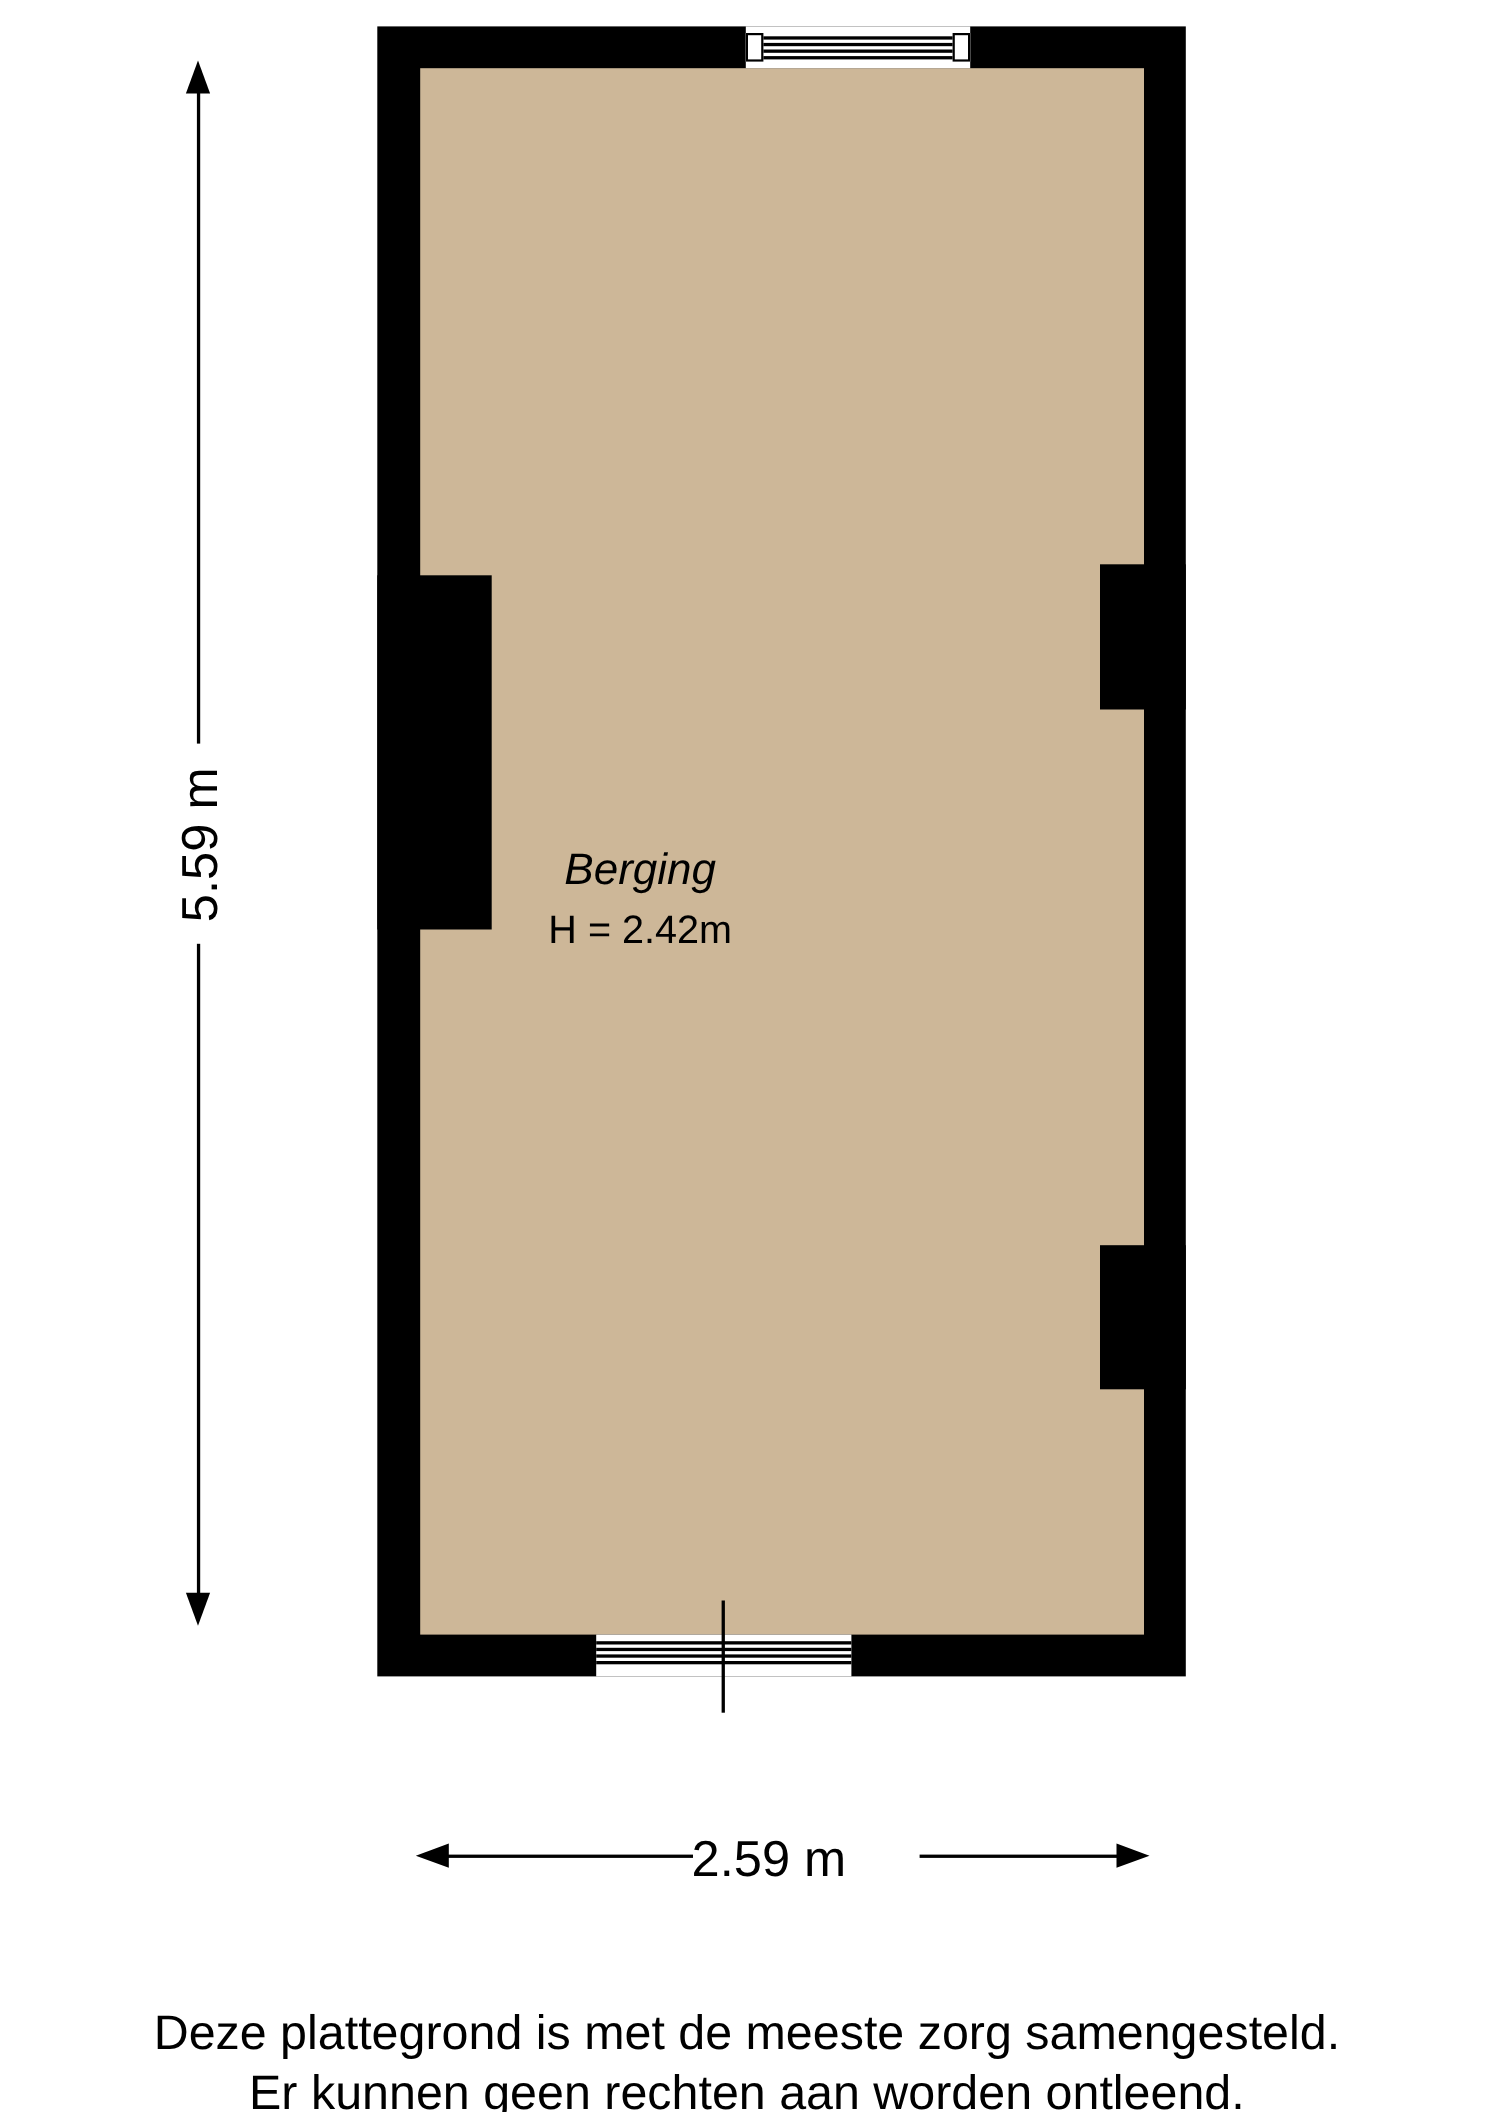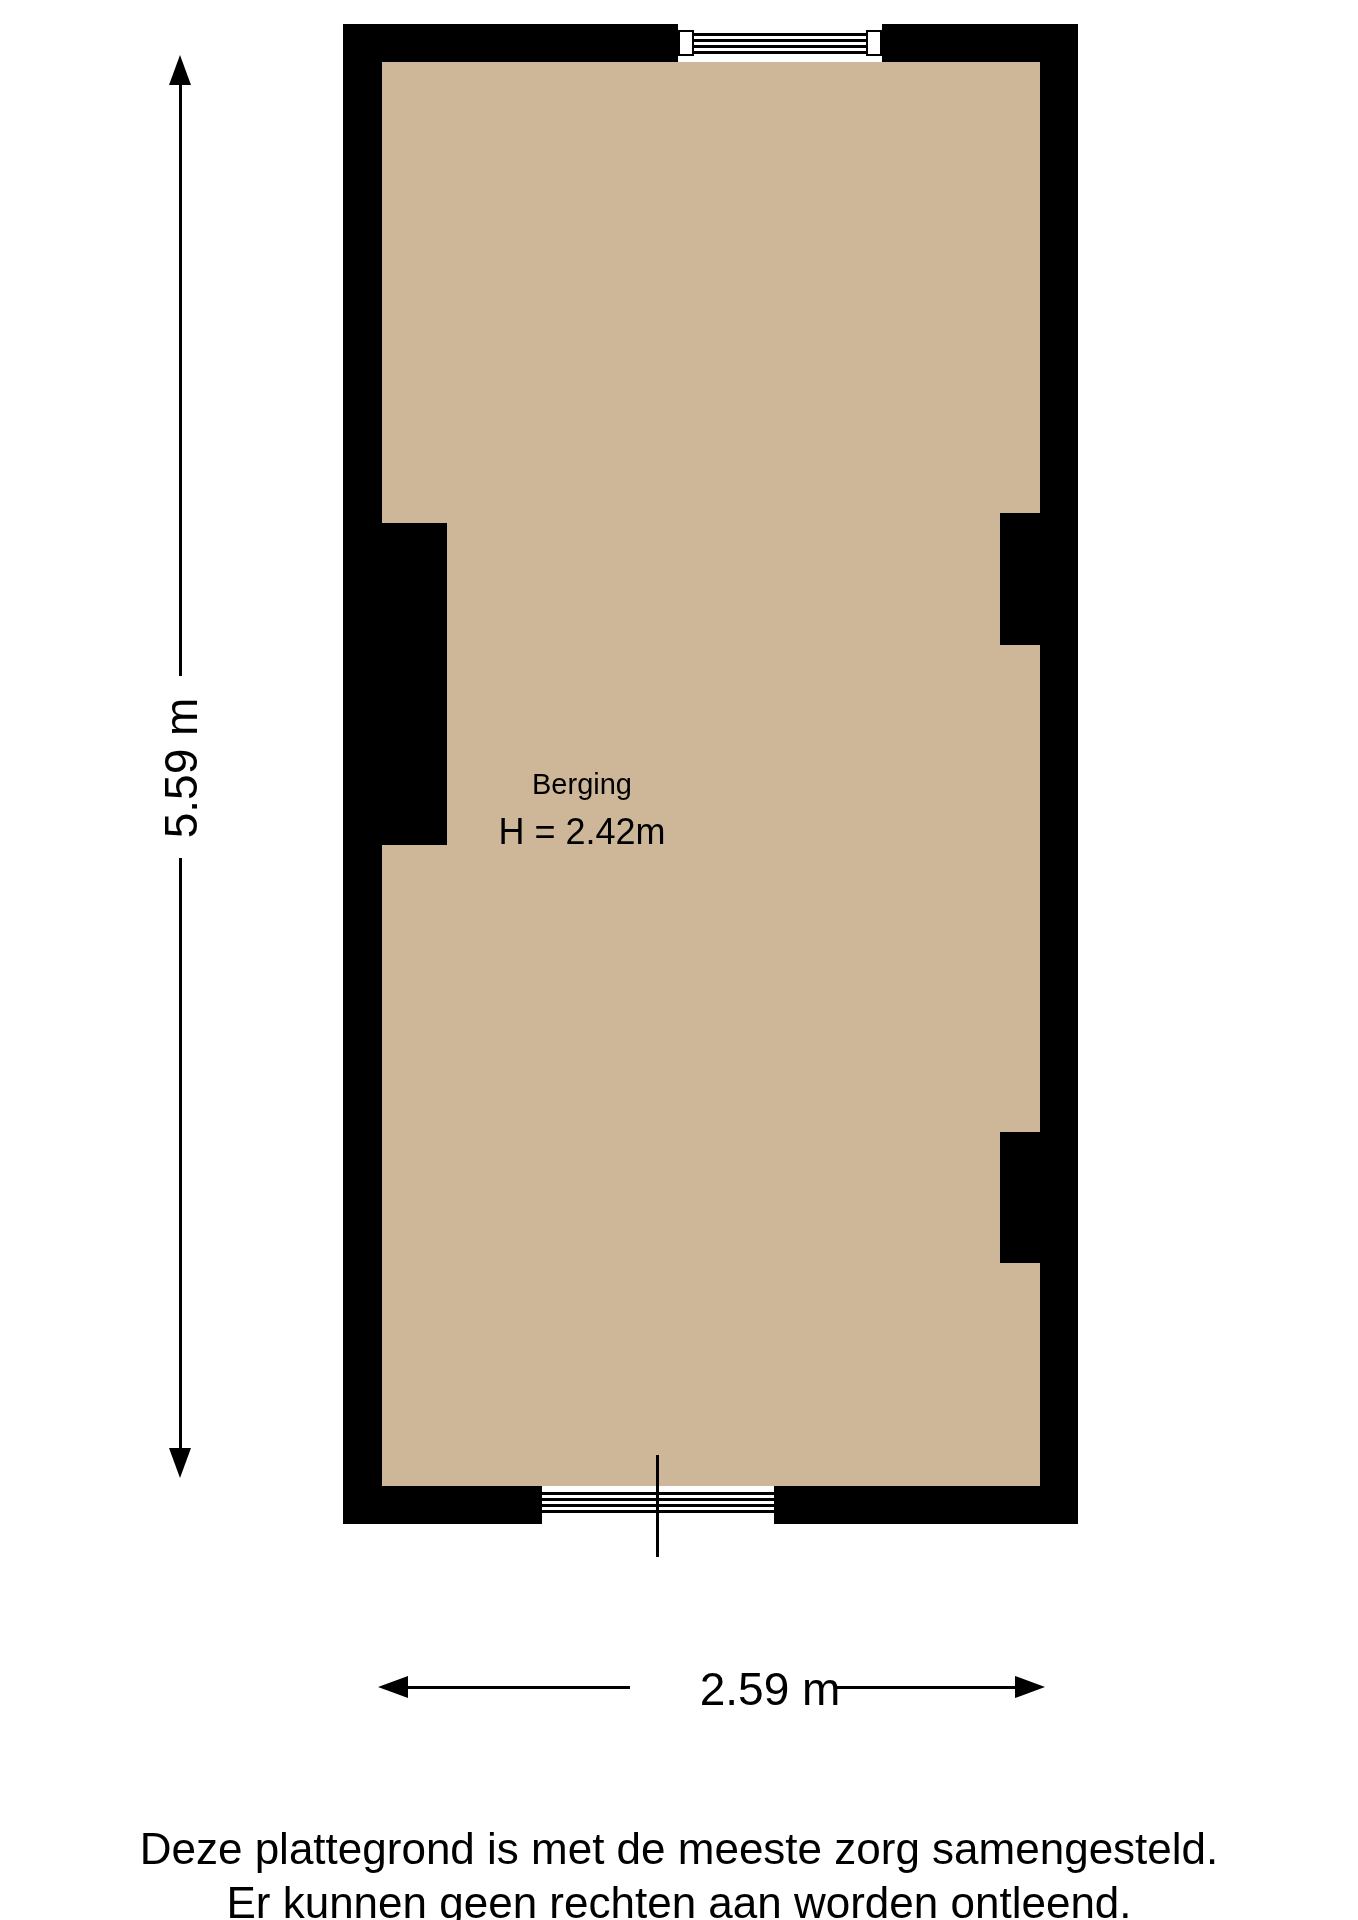--- a/index.html
+++ b/index.html
@@ -85,30 +85,30 @@
   .dim-label {
     font-size: 46px;
     white-space: nowrap;
     color: #000;
   }
   .dim-label-v {
     left: 181px; top: 768px;
     transform: translate(-50%, -50%) rotate(-90deg);
   }
   .dim-label-h {
-    left: 770px; top: 1689px;
+    left: 699px; top: 1689px;
     transform: translate(-50%, -50%);
   }
 
   
   .room-labels {
     left: 432px; top: 768px; width: 300px;
     text-align: center;
   }
-  .room-name { font-size: 29px; line-height: 1.15; }
+  .room-name { font-size: 40px; line-height: 1.15; font-style: italic; }
   .room-height { font-size: 36px; margin-top: 10px; }
 
   
   .footer {
     left: 0; top: 1822px; width: 1358px;
     text-align: center;
     font-size: 44px;
     line-height: 1.22;
   }
 </style>

